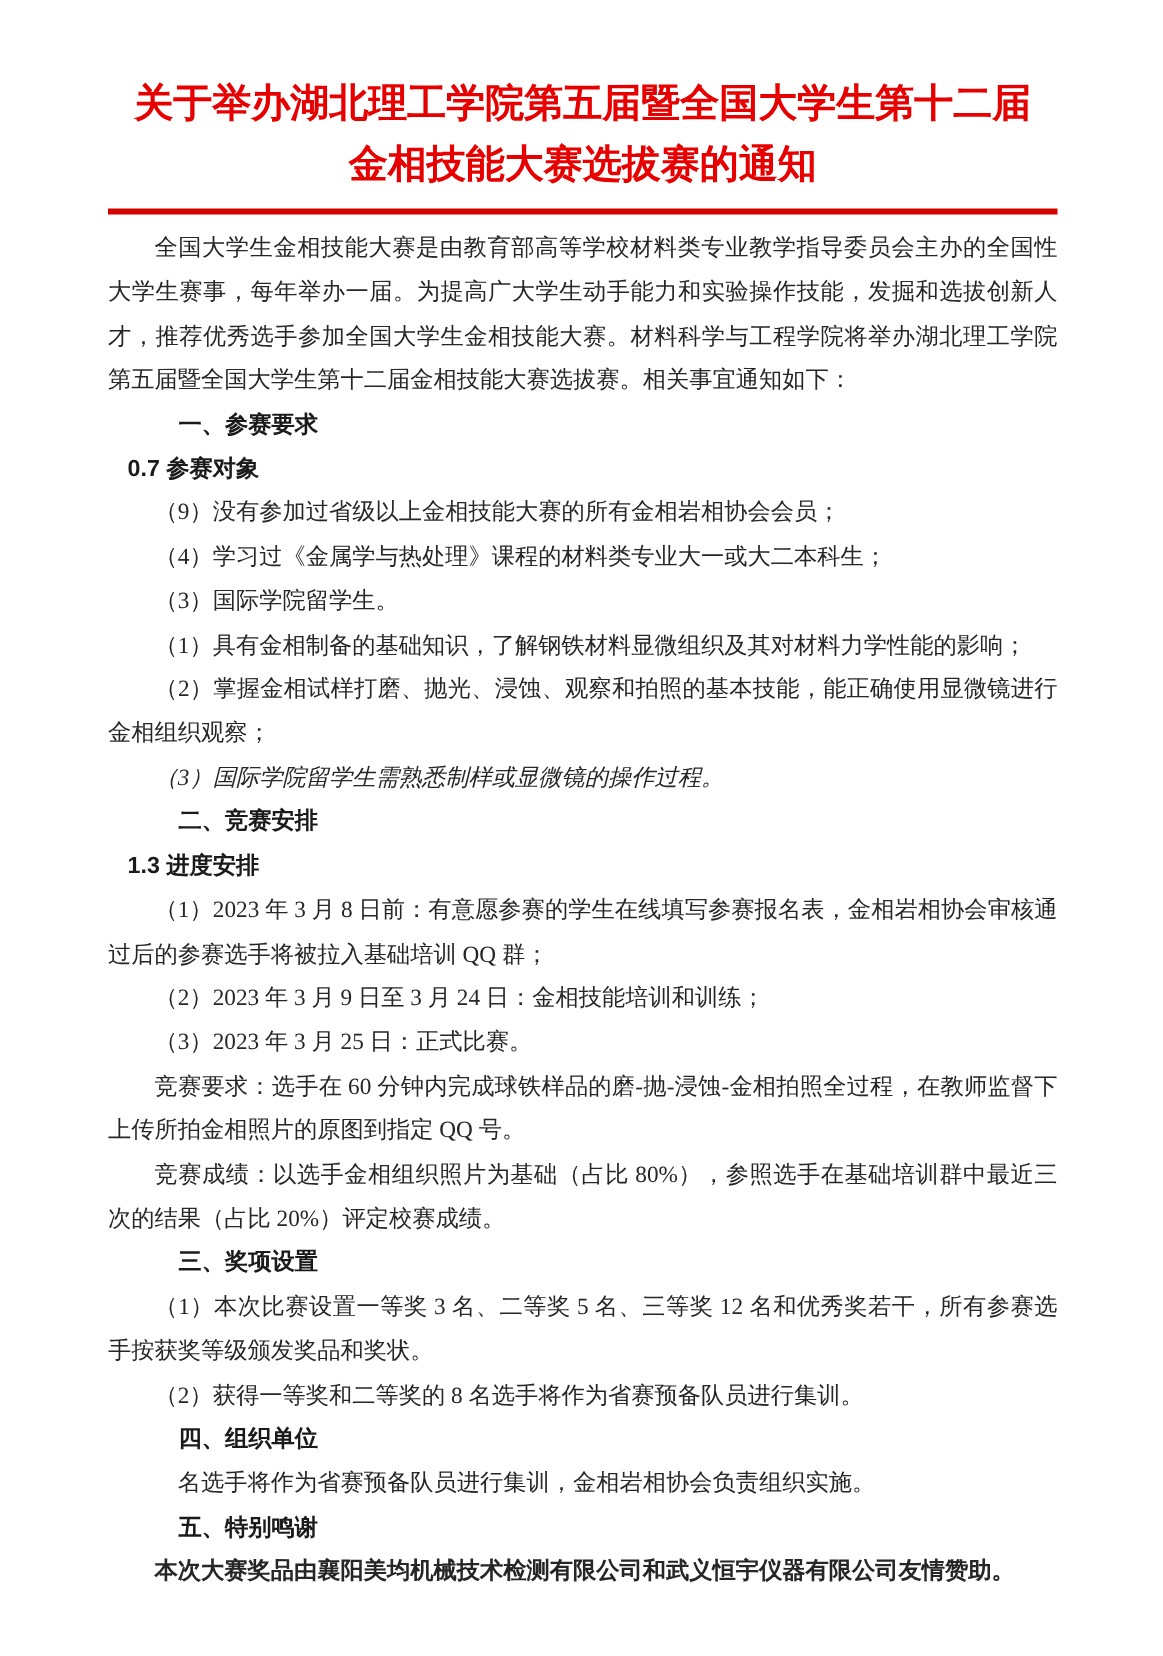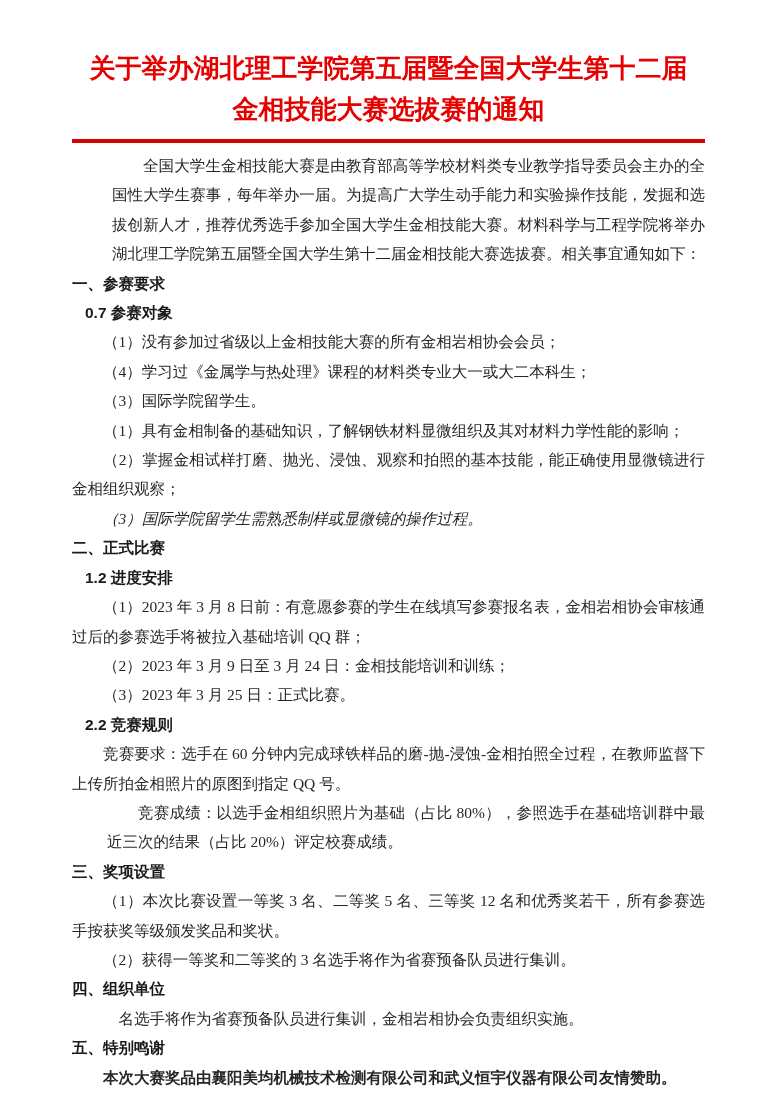--- a/index.html
+++ b/index.html
@@ -32,20 +32,21 @@
     font-size:15.5px;
     line-height:29.4px;
     color:#262626;
     text-align:justify;
   }
   .blk{margin:0;}
   .blk-h1{
     font-weight:700;
     color:#1a1a1a;
     font-family:"Liberation Sans","DejaVu Sans",sans-serif;
+    margin-left:47px;
   }
   .blk-h2{
     font-weight:700;
     color:#1a1a1a;
     padding-left:13px;
     font-family:"Liberation Sans","DejaVu Sans",sans-serif;
   }
   .blk-bold{font-weight:700;}
 </style>
 </head>
@@ -55,40 +56,39 @@
   <div class="content">
 
     <div class="doc-title">
       <div>关于举办湖北理工学院第五届暨全国大学生第十二届</div>
       <div>金相技能大赛选拔赛的通知</div>
     </div>
 
     <hr class="red-rule">
 
     <div class="doc-body" id="doc-body">
-        <div class="blk blk-para" style="text-indent: 2em; margin-left: 40px;">全国大学生金相技能大赛是由教育部高等学校材料类专业教学指导委员会主办的全国性大学生赛事，每年举办一届。为提高广大学生动手能力和实验操作技能，发掘和选拔创新人才，推荐优秀选手参加全国大学生金相技能大赛。材料科学与工程学院将举办湖北理工学院第五届暨全国大学生第十二届金相技能大赛选拔赛。相关事宜通知如下：</div>
+        <div class="blk blk-para" style="text-indent: 2em;">全国大学生金相技能大赛是由教育部高等学校材料类专业教学指导委员会主办的全国性大学生赛事，每年举办一届。为提高广大学生动手能力和实验操作技能，发掘和选拔创新人才，推荐优秀选手参加全国大学生金相技能大赛。材料科学与工程学院将举办湖北理工学院第五届暨全国大学生第十二届金相技能大赛选拔赛。相关事宜通知如下：</div>
         <div class="blk blk-h1">一、参赛要求</div>
         <div class="blk blk-h2">0.7 参赛对象</div>
-        <div class="blk blk-item" style="text-indent: 2em;">（1）没有参加过省级以上金相技能大赛的所有金相岩相协会会员；</div>
+        <div class="blk blk-item" style="text-indent: 2em;">（9）没有参加过省级以上金相技能大赛的所有金相岩相协会会员；</div>
         <div class="blk blk-item" style="text-indent: 2em;">（4）学习过《金属学与热处理》课程的材料类专业大一或大二本科生；</div>
         <div class="blk blk-item" style="text-indent: 2em;">（3）国际学院留学生。</div>
         <div class="blk blk-item" style="text-indent: 2em;">（1）具有金相制备的基础知识，了解钢铁材料显微组织及其对材料力学性能的影响；</div>
         <div class="blk blk-item" style="text-indent: 2em;">（2）掌握金相试样打磨、抛光、浸蚀、观察和拍照的基本技能，能正确使用显微镜进行金相组织观察；</div>
         <div class="blk blk-item" style="text-indent: 2em; font-style: italic;">（3）国际学院留学生需熟悉制样或显微镜的操作过程。</div>
-        <div class="blk blk-h1">二、正式比赛</div>
-        <div class="blk blk-h2">1.2 进度安排</div>
+        <div class="blk blk-h1">二、竞赛安排</div>
+        <div class="blk blk-h2">1.3 进度安排</div>
         <div class="blk blk-item" style="text-indent: 2em;">（1）2023 年 3 月 8 日前：有意愿参赛的学生在线填写参赛报名表，金相岩相协会审核通过后的参赛选手将被拉入基础培训 QQ 群；</div>
         <div class="blk blk-item" style="text-indent: 2em;">（2）2023 年 3 月 9 日至 3 月 24 日：金相技能培训和训练；</div>
         <div class="blk blk-item" style="text-indent: 2em;">（3）2023 年 3 月 25 日：正式比赛。</div>
-        <div class="blk blk-h2">2.2 竞赛规则</div>
         <div class="blk blk-para" style="text-indent: 2em;">竞赛要求：选手在 60 分钟内完成球铁样品的磨-抛-浸蚀-金相拍照全过程，在教师监督下上传所拍金相照片的原图到指定 QQ 号。</div>
-        <div class="blk blk-para" style="text-indent: 2em; margin-left: 35px;">竞赛成绩：以选手金相组织照片为基础（占比 80%），参照选手在基础培训群中最近三次的结果（占比 20%）评定校赛成绩。</div>
+        <div class="blk blk-para" style="text-indent: 2em;">竞赛成绩：以选手金相组织照片为基础（占比 80%），参照选手在基础培训群中最近三次的结果（占比 20%）评定校赛成绩。</div>
         <div class="blk blk-h1">三、奖项设置</div>
         <div class="blk blk-item" style="text-indent: 2em;">（1）本次比赛设置一等奖 3 名、二等奖 5 名、三等奖 12 名和优秀奖若干，所有参赛选手按获奖等级颁发奖品和奖状。</div>
-        <div class="blk blk-item" style="text-indent: 2em;">（2）获得一等奖和二等奖的 3 名选手将作为省赛预备队员进行集训。</div>
+        <div class="blk blk-item" style="text-indent: 2em;">（2）获得一等奖和二等奖的 8 名选手将作为省赛预备队员进行集训。</div>
         <div class="blk blk-h1">四、组织单位</div>
         <div class="blk blk-para" style="text-indent: 3em;">名选手将作为省赛预备队员进行集训，金相岩相协会负责组织实施。</div>
         <div class="blk blk-h1">五、特别鸣谢</div>
         <div class="blk blk-para blk-bold" style="text-indent: 2em;">本次大赛奖品由襄阳美均机械技术检测有限公司和武义恒宇仪器有限公司友情赞助。</div>
       </div>
 
   </div>
 </div>
 
 </body></html>

